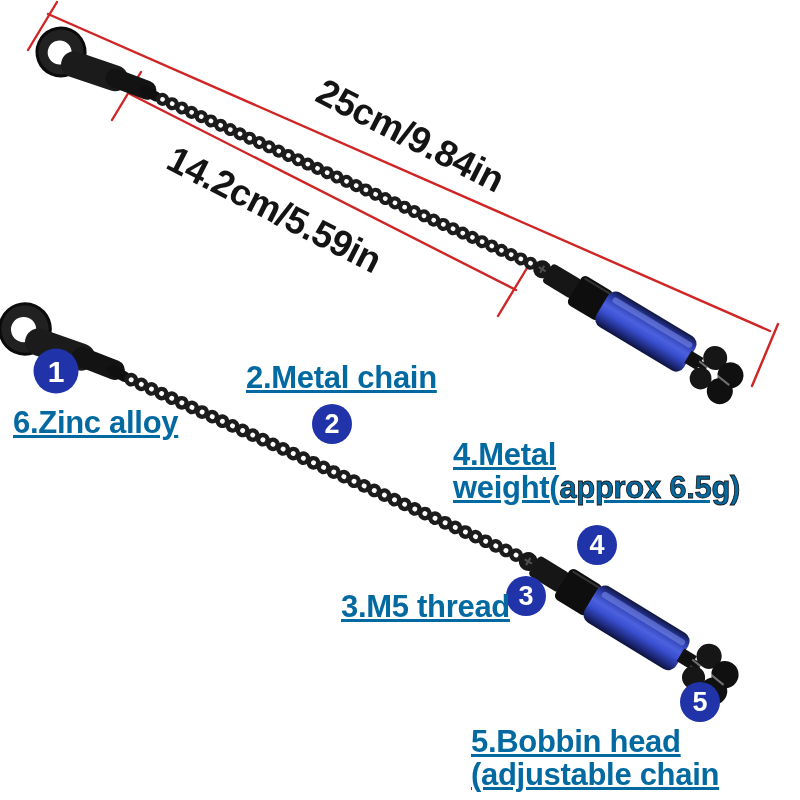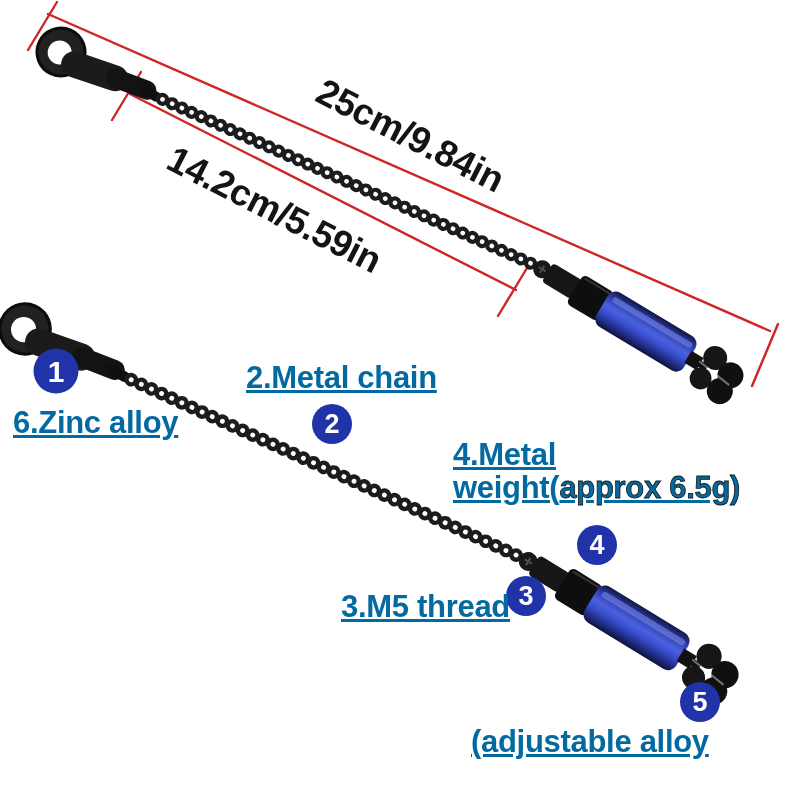--- a/index.html
+++ b/index.html
@@ -118,16 +118,17 @@
   <div class="plabel" style="left:301px;top:590px;margin-left:40px;">
     <div>3.M5 thread</div>
   </div>
 
   <div class="plabel" style="left:453px;top:438px;line-height:33px;">
     <div>4.Metal</div>
     <div><span>weight(</span><span class="xbold">approx 6.5g)</span></div>
   </div>
 
   <div class="plabel" style="left:471px;top:725px;line-height:33px;">
-    <div>(adjustable alloy</div>
+    <div>5.Bobbin head</div>
+    <div>(adjustable chain</div>
   </div>
 
 </div>
 
 </body></html>

